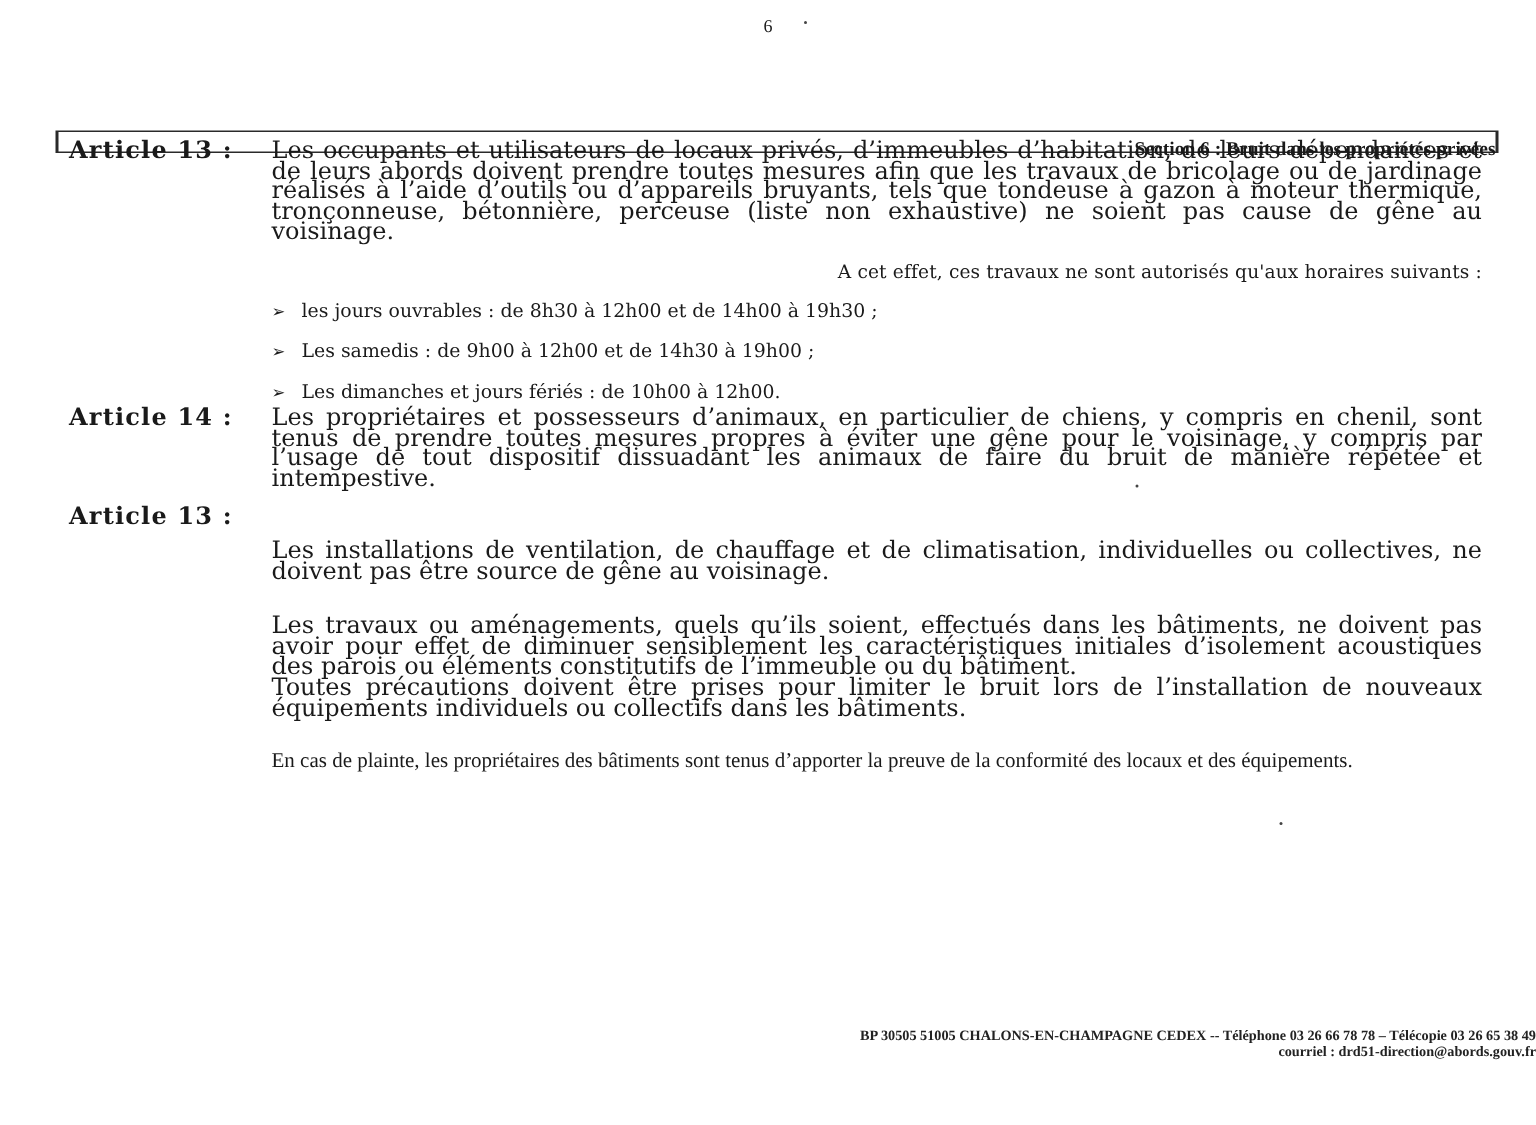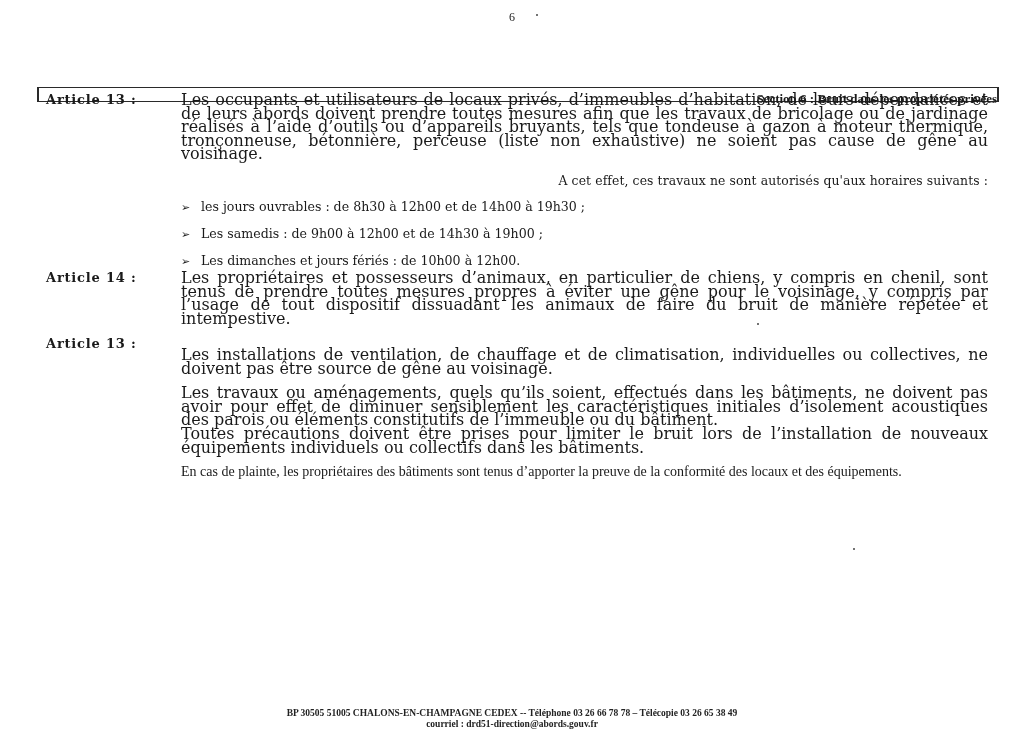--- a/index.html
+++ b/index.html
@@ -49,37 +49,37 @@
       position: absolute;
       left: 0;
       width: 1024px;
     }
     .article-label {
       position: absolute;
       left: 46px;
       top: 0;
       font-family: "DejaVu Serif", serif;
       font-weight: bold;
-      font-size: 13px;
+      font-size: 16px;
       letter-spacing: 0.8px;
       line-height: 14px;
     }
     .article-body {
       position: absolute;
       left: 181px;
       width: 807px;
     }
     .para {
       font-family: "DejaVu Serif", serif;
       font-size: 16px;
       line-height: 13.6px;
       text-align: justify;
       margin: 0;
     }
-    .para.spaced { margin-top: 11px; }
+    .para.spaced { margin-top: 23px; }
     .para.tight { margin-top: 0; }
     .para-plain {
       font-family: "DejaVu Serif", serif;
       font-size: 12.4px;
       line-height: 14px;
       margin: 0;
       letter-spacing: 0.1px;
     }
     .bullet-row {
       font-family: "DejaVu Serif", serif;
@@ -92,22 +92,22 @@
     .bullet-icon {
       display: inline-block;
       width: 20px;
       font-size: 11px;
       font-family: "DejaVu Sans", sans-serif;
     }
     .footer {
       position: absolute;
       left: 0;
       width: 1024px;
-      top: 708px;
-      text-align: center;
+      top: 686px;
+      text-align: right;
       font-family: "Liberation Serif", serif;
       font-weight: bold;
       font-size: 9.5px;
       line-height: 11px;
       color: #222;
     }
     .speck {
       position: absolute;
       width: 2px;
       height: 2px;

